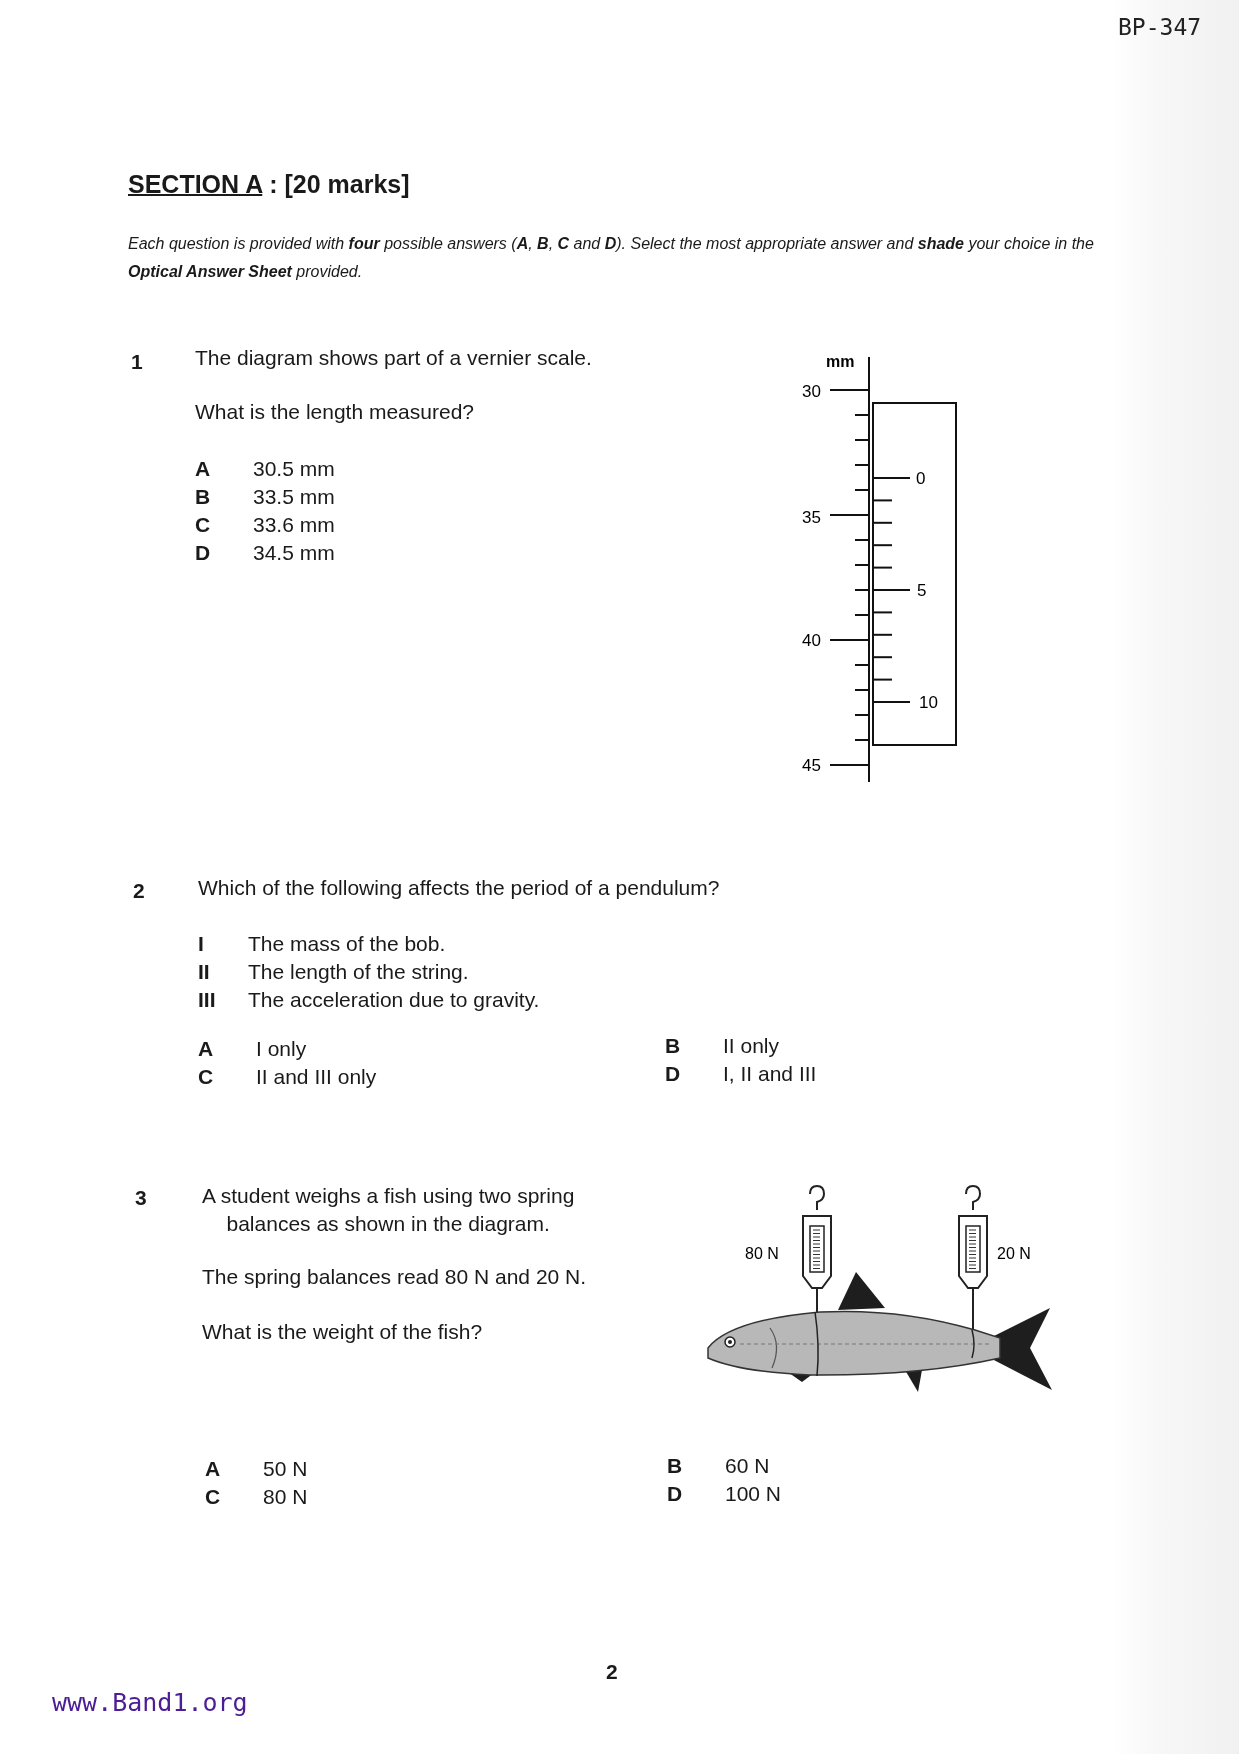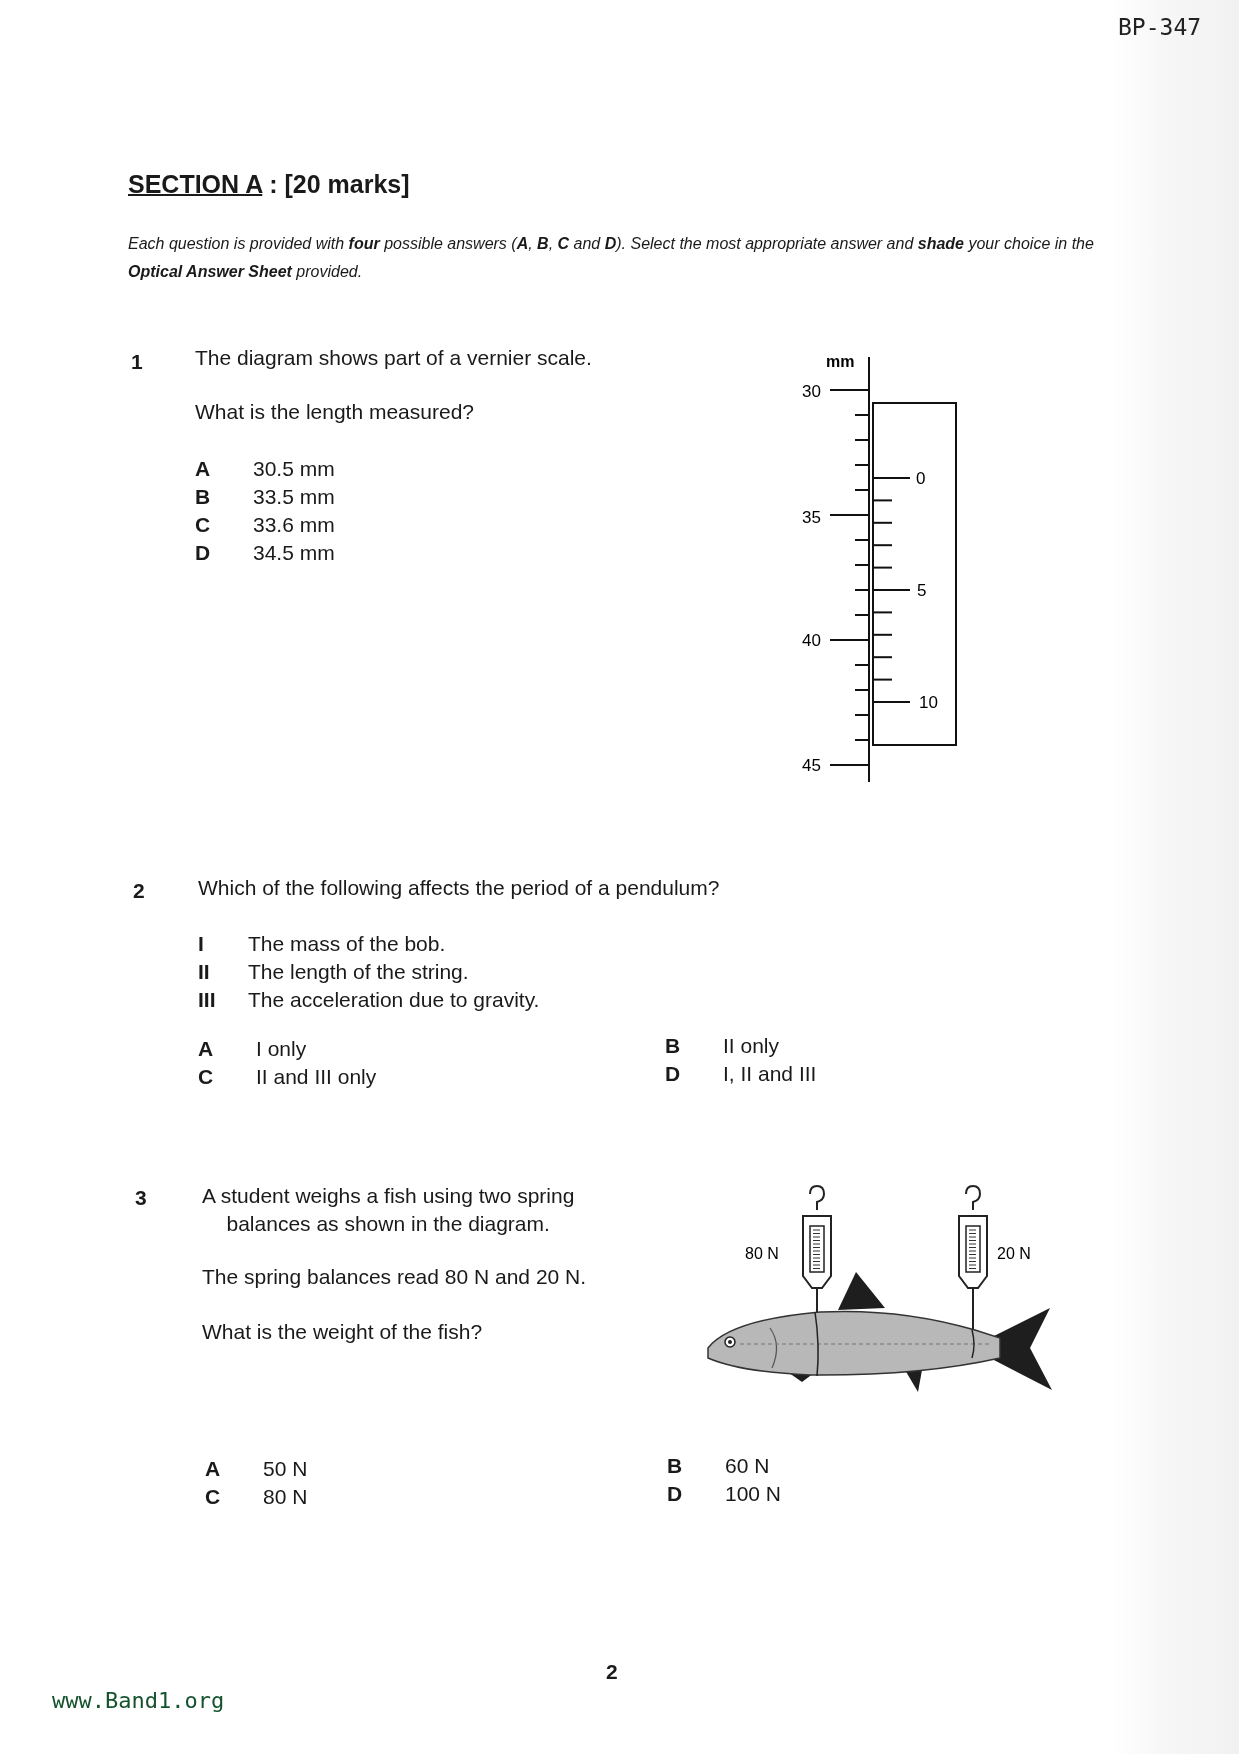--- a/index.html
+++ b/index.html
@@ -11,21 +11,21 @@
   .heading .u { text-decoration: underline; text-decoration-thickness: 2px; }
   .instr { left: 128px; top: 230px; width: 990px; font-size: 16px; font-style: italic; line-height: 28px; }
   .instr b { font-weight: bold; }
   .qnum { font-size: 21px; font-weight: bold; }
   .qtext { font-size: 21px; }
   .opt-letter { font-size: 21px; font-weight: bold; display: inline-block; width: 58px; }
   .opt-text { font-size: 21px; }
   .opt-row { height: 28px; line-height: 28px; white-space: nowrap; }
   .roman { display: inline-block; width: 50px; font-weight: bold; font-size: 21px; }
   .pageno { left: 606px; top: 1660px; font-size: 21px; font-weight: bold; }
-  .site { left: 52px; top: 1688px; font-family: "DejaVu Sans Mono", monospace; font-size: 22px; color: #14532d; }
+  .site { left: 52px; top: 1688px; font-family: "DejaVu Sans Mono", monospace; font-size: 25px; color: #4c1d95; }
   .scan-edge { left: 1112px; top: 0; width: 127px; height: 1754px; background: linear-gradient(to right, #ffffff, #f7f7f7 40%, #f1f1f1); }
   svg text { font-family: "Liberation Sans", sans-serif; }
 </style>
 </head>
 <body>
 
 <div class="abs scan-edge"></div>
 
 <div class="abs code">BP-347</div>
 

